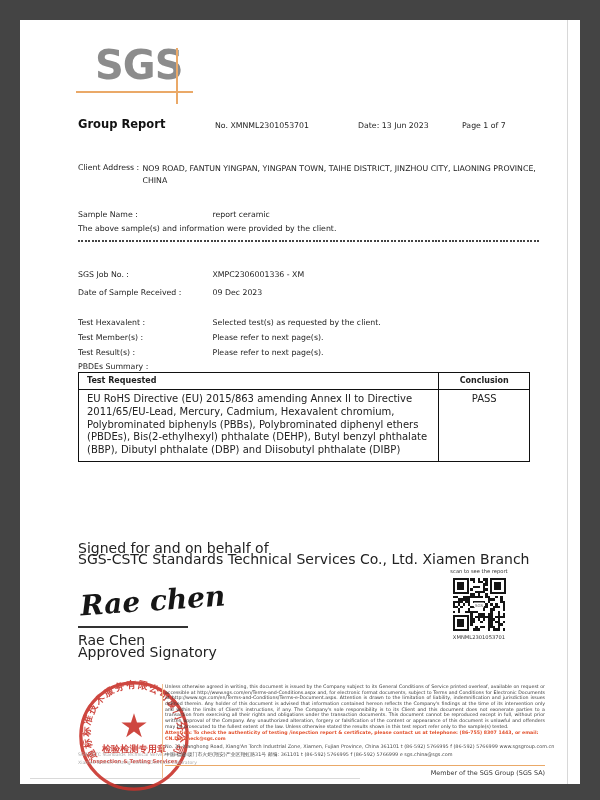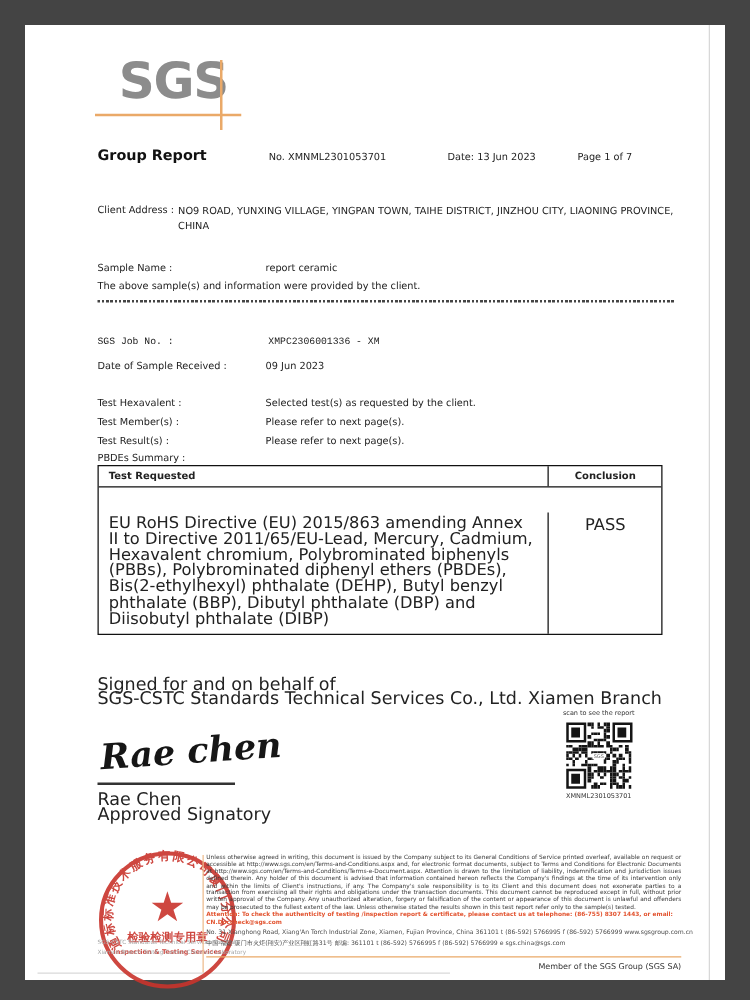--- a/index.html
+++ b/index.html
@@ -23,21 +23,21 @@
   .lbl-row .lbl{display:inline-block;vertical-align:top;}
   .w62{width:62px;} .w132{width:132px;}
   .wrapval{white-space:normal;display:inline-block;width:412px;line-height:11.5px;}
 
   .dashline{left:58px;top:220px;width:462px;height:2px;
     background:repeating-linear-gradient(90deg,#444 0 2px,transparent 2px 3.4px);}
 
   
   .rs-table{left:58px;top:352px;width:452px;border:1.6px solid #111;box-sizing:border-box;}
   .rs-head{display:flex;border-bottom:1.6px solid #111;font-weight:bold;font-size:8px;}
-  .rs-body{display:flex;font-size:13px;margin-top:20px;}
+  .rs-body{display:flex;font-size:10px;}
   .rs-c1{width:362px;box-sizing:border-box;border-right:1.2px solid #111;padding:3px 10px 4px 8px;line-height:12.8px;}
   .rs-c2{width:90px;box-sizing:border-box;text-align:center;padding:3px 2px;}
   .rs-head .rs-c1{padding:3px 8px;line-height:10px;}
   .rs-head .rs-c2{line-height:10px;}
 
   
   .sig-line{left:58px;font-size:14px;color:#222;white-space:nowrap;}
   .sig-rule{left:58px;top:606px;width:110px;height:1.6px;background:#333;}
 
   
@@ -77,37 +77,37 @@
   <div class="abs logo-hline"></div>
   <div class="abs logo-vline"></div>
 
   <div class="abs report-title">Group Report</div>
   <div class="abs hmeta" style="left:195px;">No. XMNML2301053701</div>
   <div class="abs hmeta" style="left:338px;">Date: 13 Jun 2023</div>
   <div class="abs hmeta" style="left:442px;">Page 1 of 7</div>
 
   <div class="lbl-row" style="left:58px;top:143px;">
     <span class="lbl w62">Client Address :</span>
-    <span class="wrapval">NO9 ROAD, YUNXING VILLAGE, YINGPAN TOWN, TAIHE DISTRICT, JINZHOU CITY, LIAONING PROVINCE, CHINA</span>
+    <span class="wrapval">NO9 ROAD, FANTUN YINGPAN, YINGPAN TOWN, TAIHE DISTRICT, JINZHOU CITY, LIAONING PROVINCE, CHINA</span>
   </div>
 
   <div class="lbl-row" style="left:58px;top:190px;">
     <span class="lbl w132">Sample Name :</span>
     <span>report ceramic</span>
   </div>
   <div class="lbl-row" style="left:58px;top:204px;">The above sample(s) and information were provided by the client.</div>
   <div class="abs dashline"></div>
 
-  <div class="lbl-row" style="left:58px;top:250px;font-family:Liberation Mono, monospace;">
+  <div class="lbl-row" style="left:58px;top:250px;">
     <span class="lbl w132">SGS Job No. :</span>
     <span>XMPC2306001336 - XM</span>
   </div>
   <div class="lbl-row" style="left:58px;top:268px;">
     <span class="lbl w132">Date of Sample Received :</span>
-    <span>09 Jun 2023</span>
+    <span>09 Dec 2023</span>
   </div>
   <div class="lbl-row" style="left:58px;top:298px;">
     <span class="lbl w132">Test Hexavalent :</span>
     <span>Selected test(s) as requested by the client.</span>
   </div>
   <div class="lbl-row" style="left:58px;top:313px;">
     <span class="lbl w132">Test Member(s) :</span>
     <span>Please refer to next page(s).</span>
   </div>
   <div class="lbl-row" style="left:58px;top:328px;">

